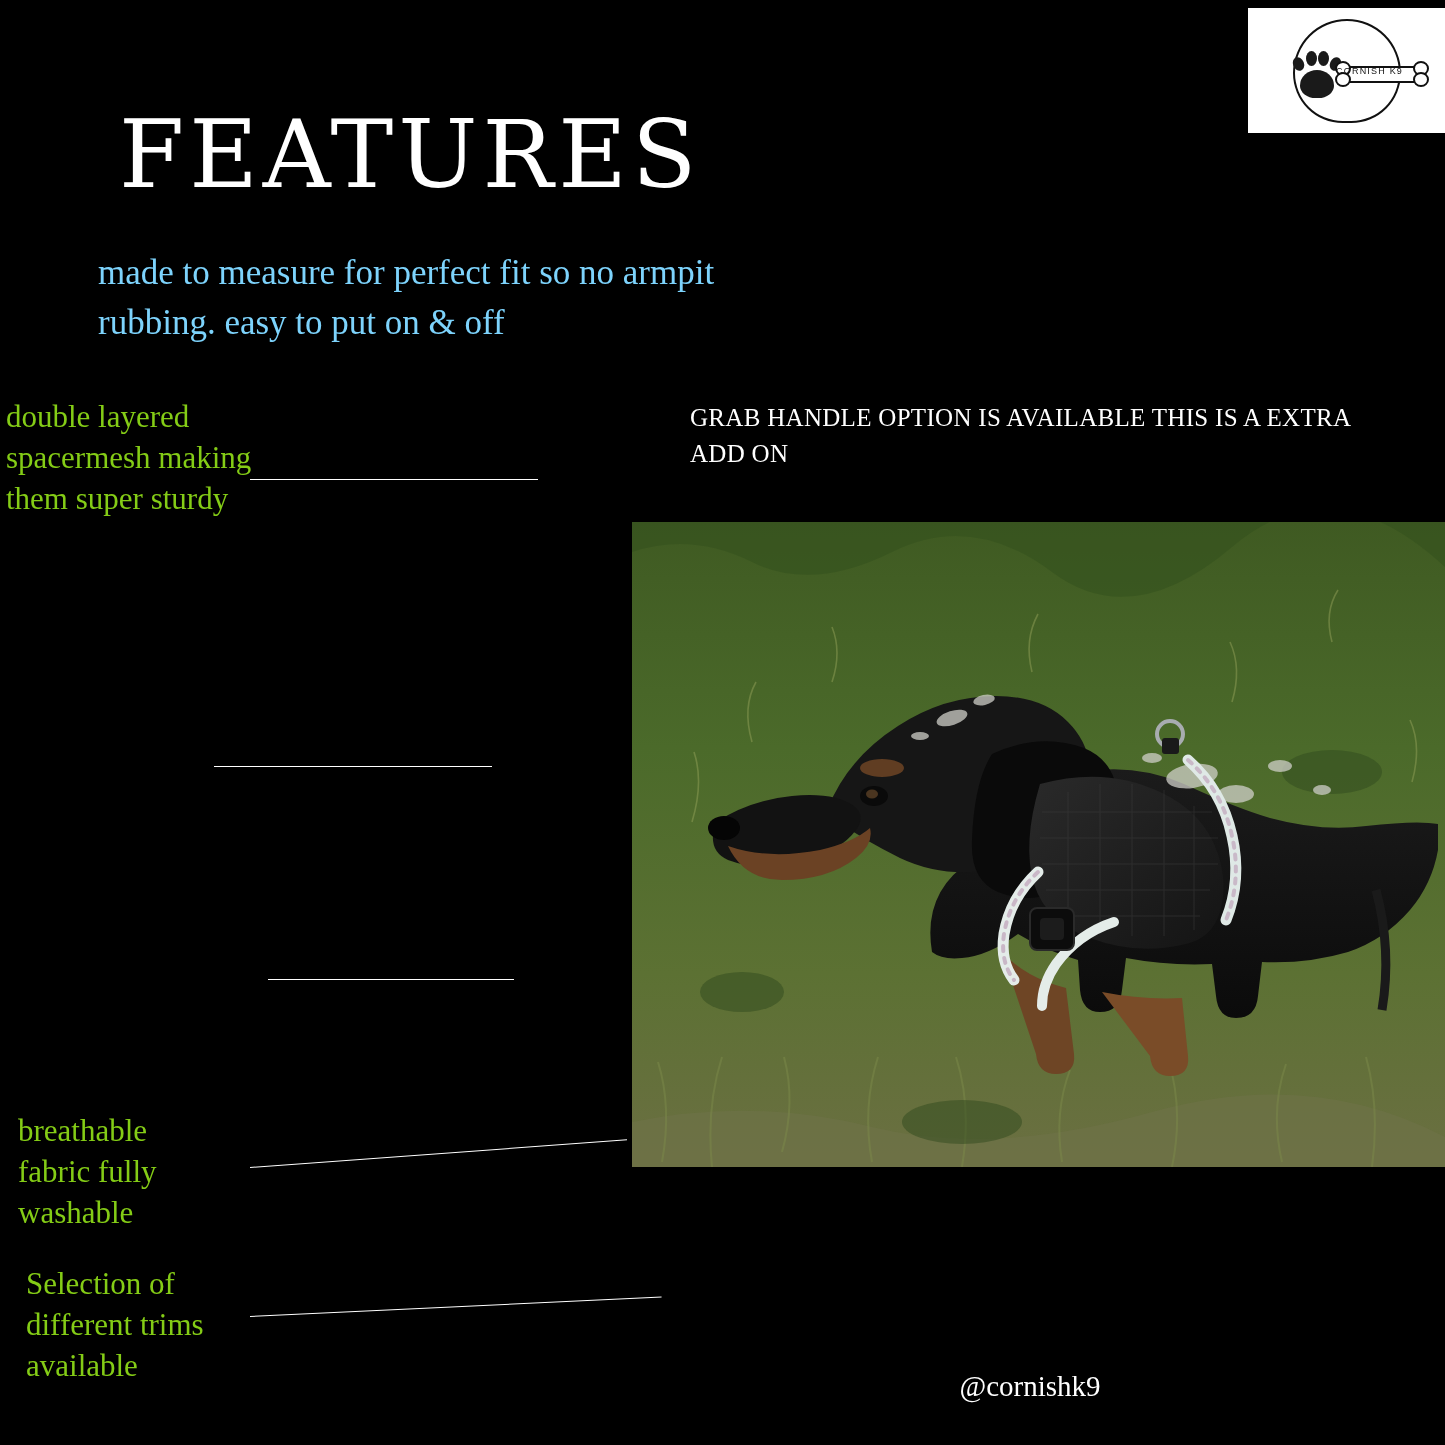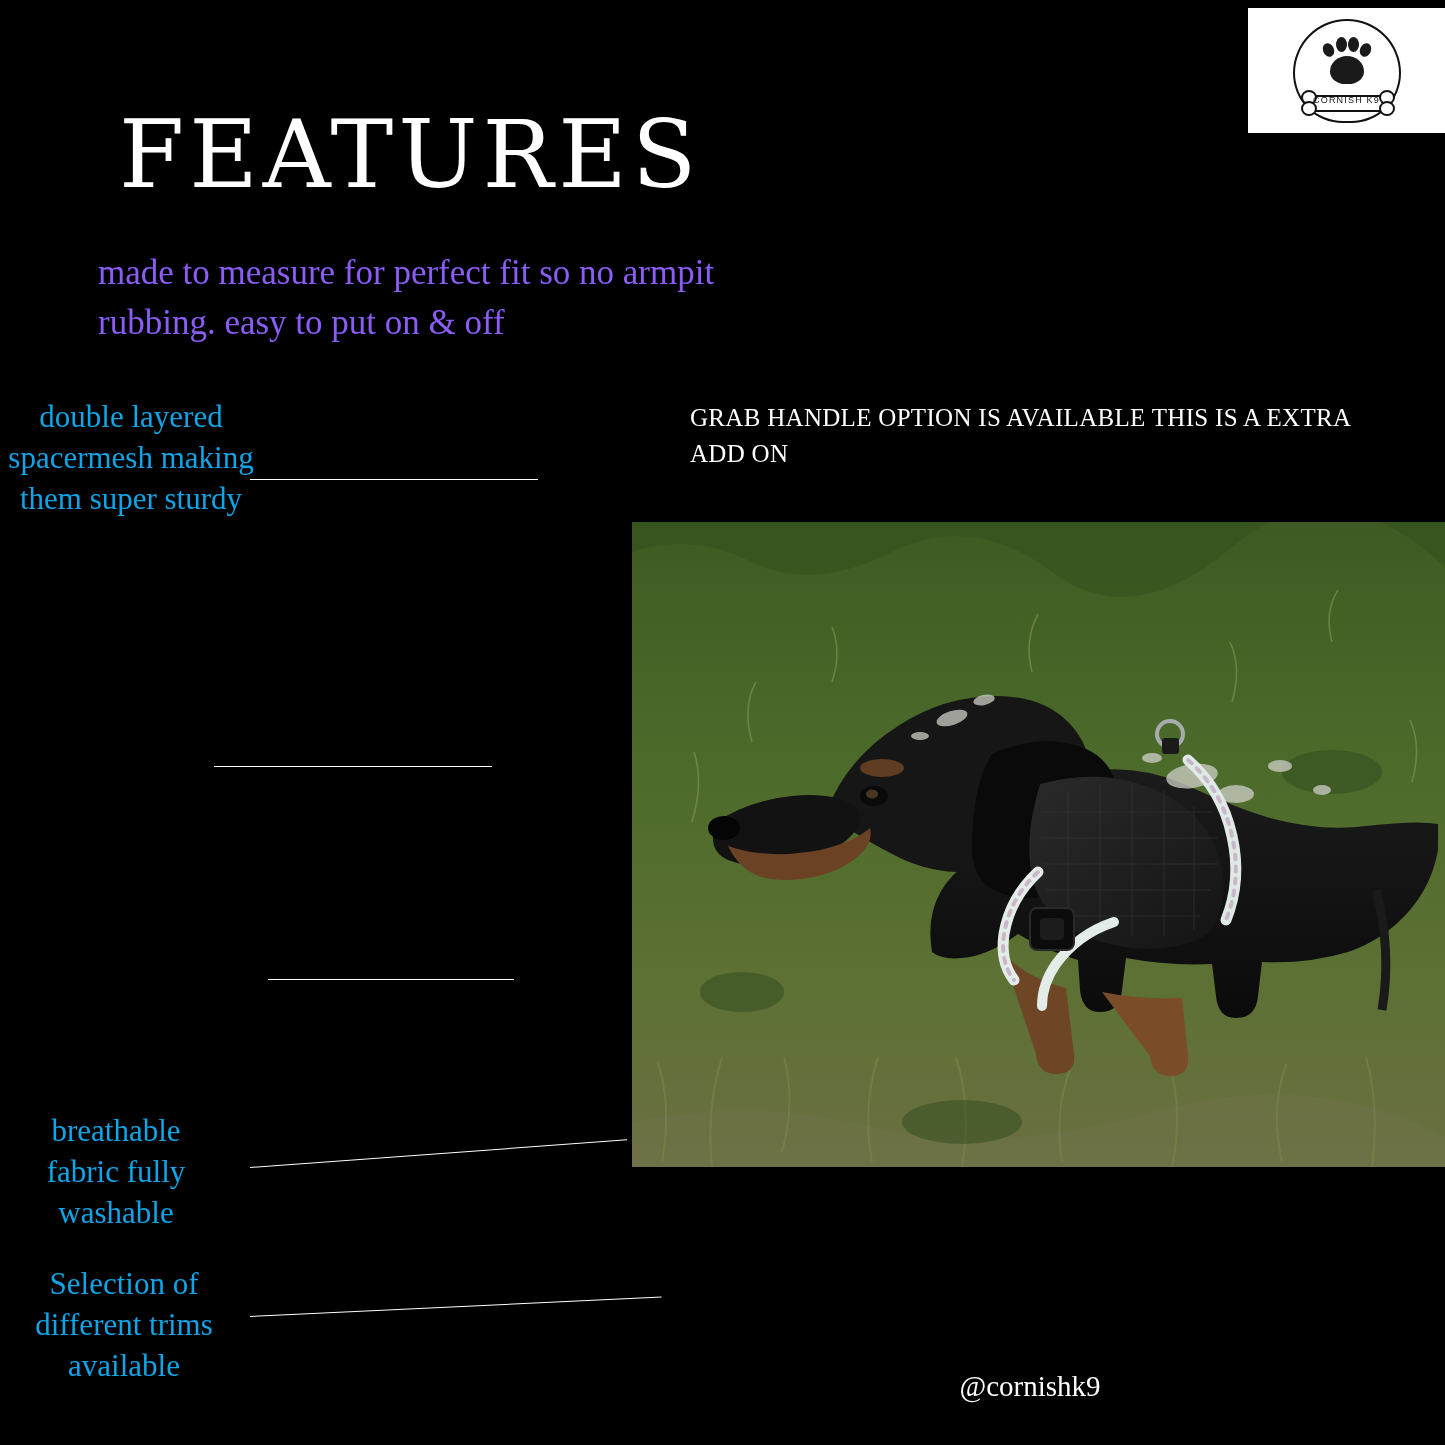--- a/index.html
+++ b/index.html
@@ -27,21 +27,21 @@
     background: #ffffff;
     display: flex;
     align-items: center;
     justify-content: center;
   }
   .logo-inner {
     position: relative;
     width: 120px;
     height: 105px;
     display: flex;
-    flex-direction: column;
+    flex-direction: row;
     align-items: center;
     justify-content: center;
   }
   .logo-ring {
     position: absolute;
     left: 50%;
     top: 50%;
     transform: translate(-50%, -50%);
     width: 104px;
     height: 100px;
@@ -126,31 +126,31 @@
     margin-left: 27px;
   }
   .subtitle {
     position: absolute;
     left: 98px;
     top: 248px;
     width: 700px;
     font-family: "Liberation Serif", serif;
     font-size: 35px;
     line-height: 1.42;
-    color: #8b5cf6;
+    color: #7dd3fc;
   }
 
   
   .feat {
     position: absolute;
-    text-align: center;
+    text-align: left;
     font-family: "Liberation Serif", serif;
     font-size: 31px;
     line-height: 1.33;
-    color: #0ea5e9;
+    color: #84cc16;
   }
   .feat-1 { left: 6px;  top: 396px; width: 250px; }
   .feat-2 { left: 8px;  top: 618px; width: 200px; }
   .feat-3 { left: 2px;  top: 871px; width: 232px; }
   .feat-4 { left: 18px; top: 1110px; width: 196px; }
   .feat-5 { left: 26px; top: 1263px; width: 196px; }
 
   
   .leader {
     position: absolute;

